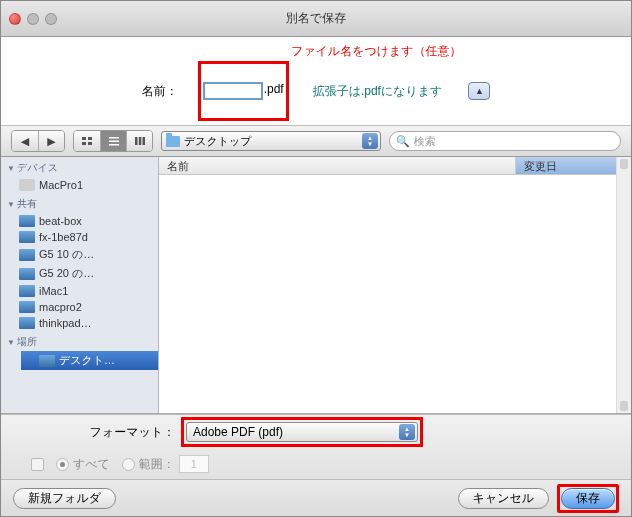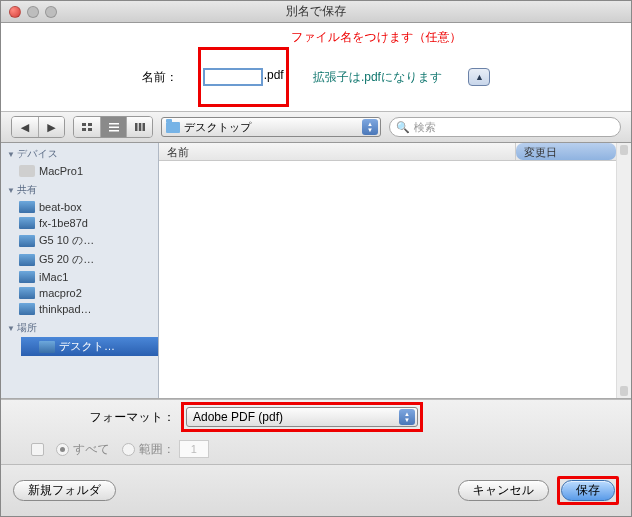--- a/index.html
+++ b/index.html
@@ -1,18 +1,18 @@
 <!DOCTYPE html>
 <html><head>
 <meta charset="utf-8">
 <style>
 * { box-sizing: border-box; margin: 0; padding: 0; }
 body { font-family: "Lucida Grande", "Hiragino Kaku Gothic Pro", sans-serif; font-size: 11px; background: #fff; width: 632px; height: 517px; overflow: hidden; }
 .window { width: 632px; height: 517px; border: 1px solid #888; background: #fff; display: flex; flex-direction: column; }
-.titlebar { height: 22px; background: linear-gradient(#e8e8e8, #cfcfcf); border-bottom: 1px solid #999; display: flex; align-items: center; position: relative; }
+.titlebar { height: 36px; background: linear-gradient(#e8e8e8, #cfcfcf); border-bottom: 1px solid #999; display: flex; align-items: center; position: relative; }
 .traffic { display: flex; gap: 6px; margin-left: 8px; }
 .traffic span { width: 12px; height: 12px; border-radius: 50%; border: 1px solid rgba(0,0,0,0.2); }
 .tl-close { background: radial-gradient(circle at 30% 30%, #ff8a80, #d43f3a); }
 .tl-min { background: #bdbdbd; }
 .tl-zoom { background: #bdbdbd; }
 .title { position: absolute; left: 0; right: 0; text-align: center; font-size: 12px; color: #333; }
 .name-row { padding: 8px 0 4px; text-align: center; position: relative; }
 .annotation-top { color: #e00; font-size: 12px; position: absolute; left: 290px; top: 6px; }
 .name-inline { display: inline-flex; align-items: center; gap: 20px; margin-top: 16px; }
 .name-label { font-size: 12px; }
@@ -42,39 +42,39 @@
 .sb-item { padding: 2px 4px 2px 18px; display: flex; align-items: center; gap: 4px; color: #333; }
 .sb-item.selected { background: linear-gradient(#4a87d8, #2a5fb0); color: #fff; margin-left: 20px; }
 .sb-icon { width: 16px; height: 12px; background: #6da8dc; border-radius: 1px; display: inline-block; }
 .sb-icon.drive { background: #cfcfcf; border-radius: 2px; }
 .sb-icon.disp { background: linear-gradient(#6da8dc,#3a6fa8); border-radius: 1px; }
 .sb-icon.desktop { background: linear-gradient(#6da8dc,#3a6fa8); }
 .filelist { flex: 1; background: #fff; display: flex; flex-direction: column; }
 .fl-header { height: 18px; background: linear-gradient(#f6f6f6,#e6e6e6); border-bottom: 1px solid #c8c8c8; display: flex; font-size: 11px; color: #333; }
 .fl-col { padding: 2px 8px; border-right: 1px solid #ccc; }
 .fl-col.name { flex: 1; }
-.fl-col.date { width: 100px; background: linear-gradient(#b8cfee,#8fb3e0); border-right: none; position: relative; border-radius: 7px; }
+.fl-col.date { width: 100px; background: linear-gradient(#b8cfee,#8fb3e0); border-right: none; position: relative; }
 .fl-body { flex: 1; background: #fff; }
 .fl-scroll { width: 15px; background: #efefef; border-left: 1px solid #ddd; position: relative; }
 .fl-scroll::before, .fl-scroll::after { content: ""; position: absolute; left: 3px; right: 3px; height: 10px; background: #d0d0d0; border-radius: 2px; }
 .fl-scroll::before { top: 2px; }
 .fl-scroll::after { bottom: 2px; }
 .browser-right { display: flex; flex: 1; }
 .bottom { background: linear-gradient(#f1f1f1,#e1e1e1); padding: 2px 14px 6px; border-top: 1px solid #bbb; }
 .format-row { display: flex; align-items: center; gap: 6px; margin-bottom: 8px; }
 .format-label { width: 160px; text-align: right; font-size: 12px; }
 .format-box { border: 3px solid #e00; padding: 2px; }
 .format-popup { width: 232px; height: 20px; border: 1px solid #888; border-radius: 3px; background: linear-gradient(#fdfdfd,#e0e0e0); display: flex; align-items: center; padding: 0 6px; position: relative; font-size: 12px; }
 .options-row { display: flex; align-items: center; gap: 12px; color: #8a8a8a; font-size: 12px; padding-left: 16px; }
 .cb-label { display: flex; align-items: center; gap: 4px; }
 .cb { width: 13px; height: 13px; border: 1px solid #bbb; background: #f4f4f4; border-radius: 2px; }
 .radio { width: 13px; height: 13px; border: 1px solid #bbb; border-radius: 50%; background: #f4f4f4; display: inline-flex; align-items: center; justify-content: center; }
 .radio.sel::after { content: ""; width: 5px; height: 5px; border-radius: 50%; background: #888; }
 .range-input { width: 30px; height: 18px; border: 1px solid #ccc; background: #fafafa; color: #bbb; text-align: center; font-size: 11px; }
-.footer { height: 52px; background: linear-gradient(#eaeaea,#dcdcdc); border-top: 1px solid #bbb; display: flex; align-items: center; padding: 0 12px; gap: 8px; }
+.footer { height: 37px; background: linear-gradient(#eaeaea,#dcdcdc); border-top: 1px solid #bbb; display: flex; align-items: center; padding: 0 12px; gap: 8px; }
 .push-btn { height: 21px; padding: 0 14px; border: 1px solid #8a8a8a; border-radius: 11px; background: linear-gradient(#fdfdfd,#dedede); font-size: 12px; display: flex; align-items: center; box-shadow: 0 1px 0 rgba(255,255,255,0.6) inset; }
 .push-btn.default { background: linear-gradient(#bcdcff,#5a9be8); border-color: #3a6fae; color: #000; }
 .spacer { flex: 1; }
 .save-box { border: 3px solid #e00; padding: 1px; border-radius: 2px; }
 .vi svg { display: block; }
 </style>
 </head>
 <body>
 
 <div class="window">

